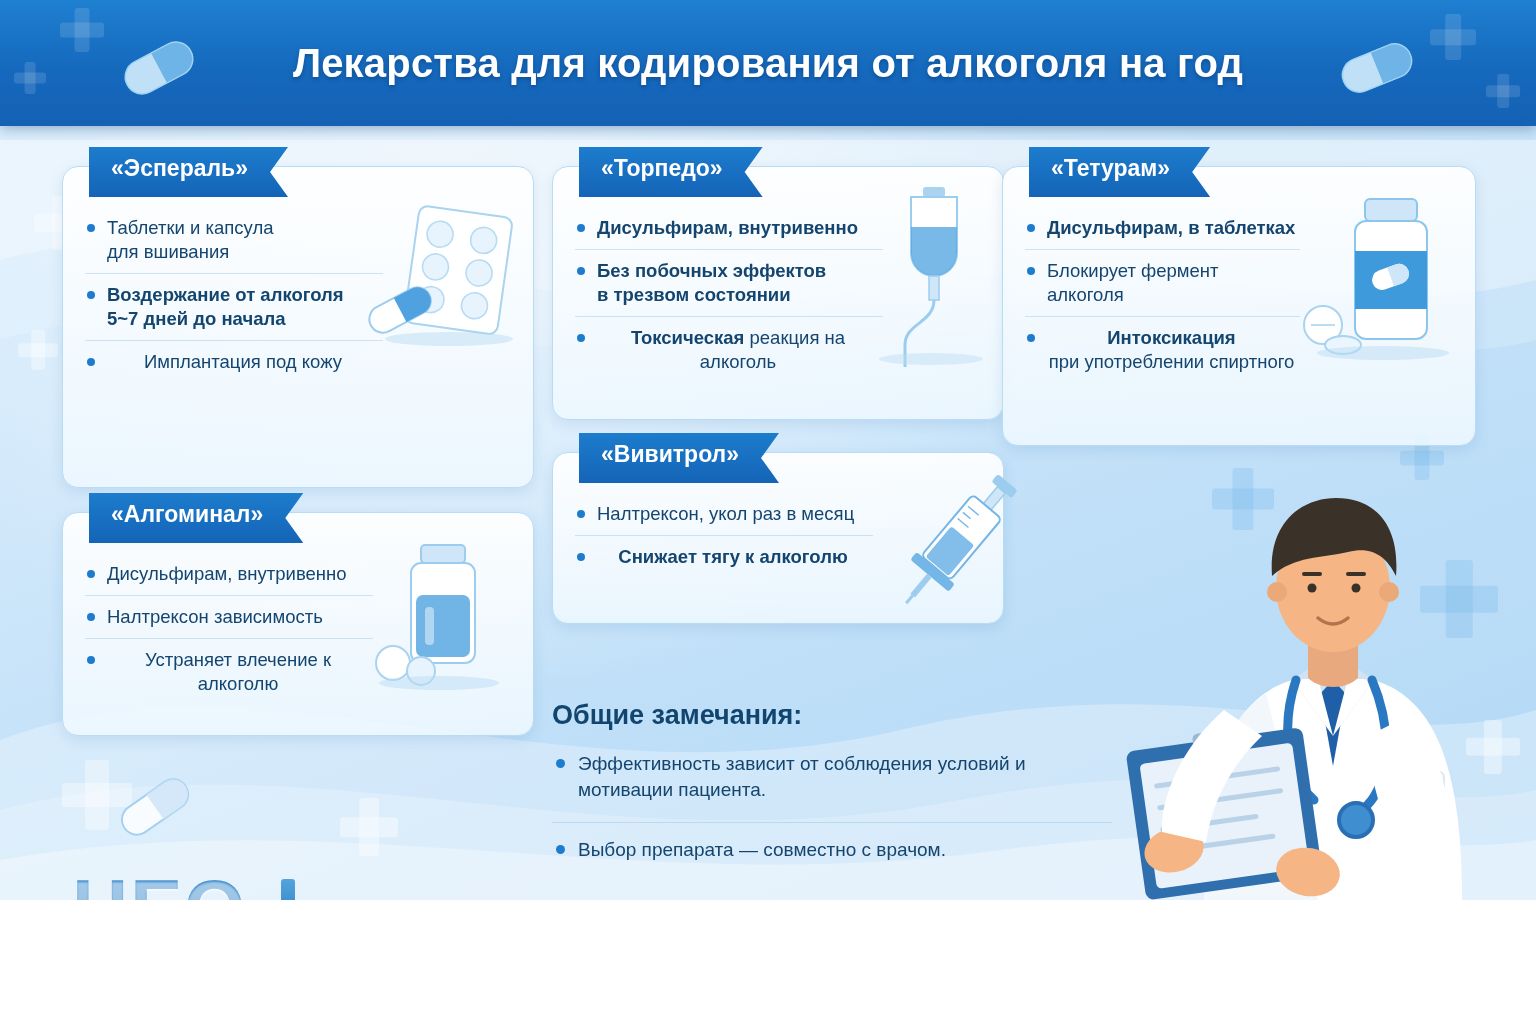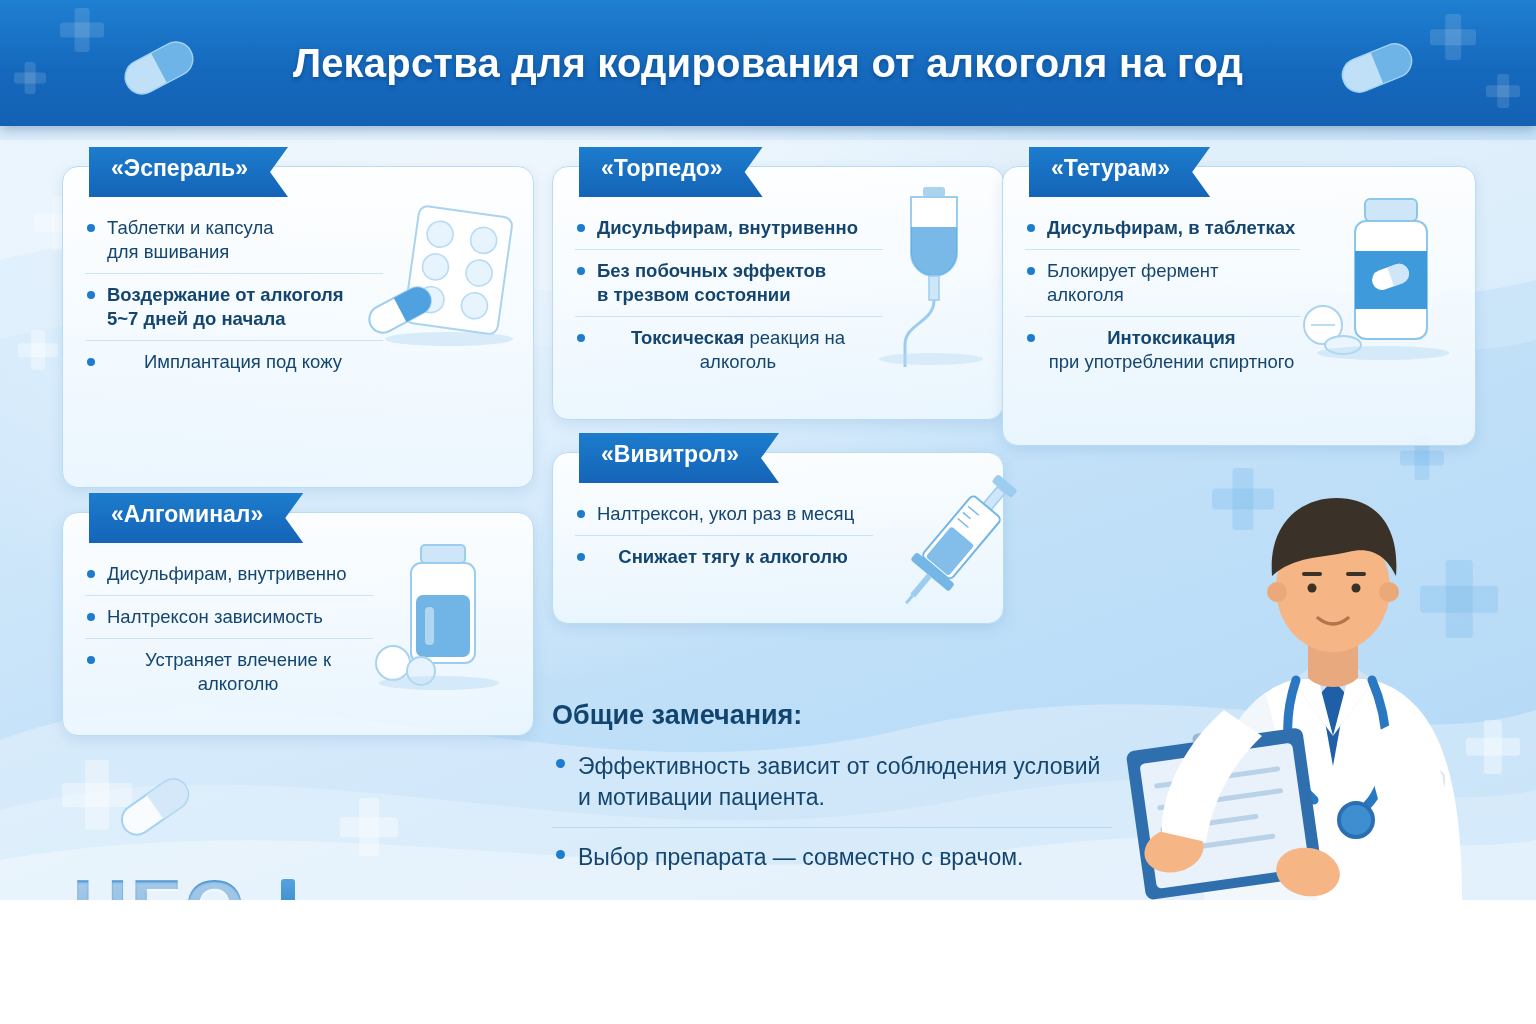--- a/index.html
+++ b/index.html
@@ -154,22 +154,22 @@
     color: #11456f;
     font-weight: bold;
   }
   #notes ul {
     list-style: none;
     margin: 0;
     padding: 0;
   }
   #notes ul li {
     position: relative;
-    padding: 14px 4px 14px 26px;
-    font-size: 23px;
+    padding: 14px 4px 20px 26px;
+    font-size: 19px;
     color: #14456f;
     line-height: 1.35;
     border-bottom: 1px solid rgba(150,200,235,0.5);
   }
   #notes ul li:last-child { border-bottom: none; }
   #notes ul li:before {
     content: "";
     position: absolute;
     left: 4px; top: 22px;
     width: 9px; height: 9px;

